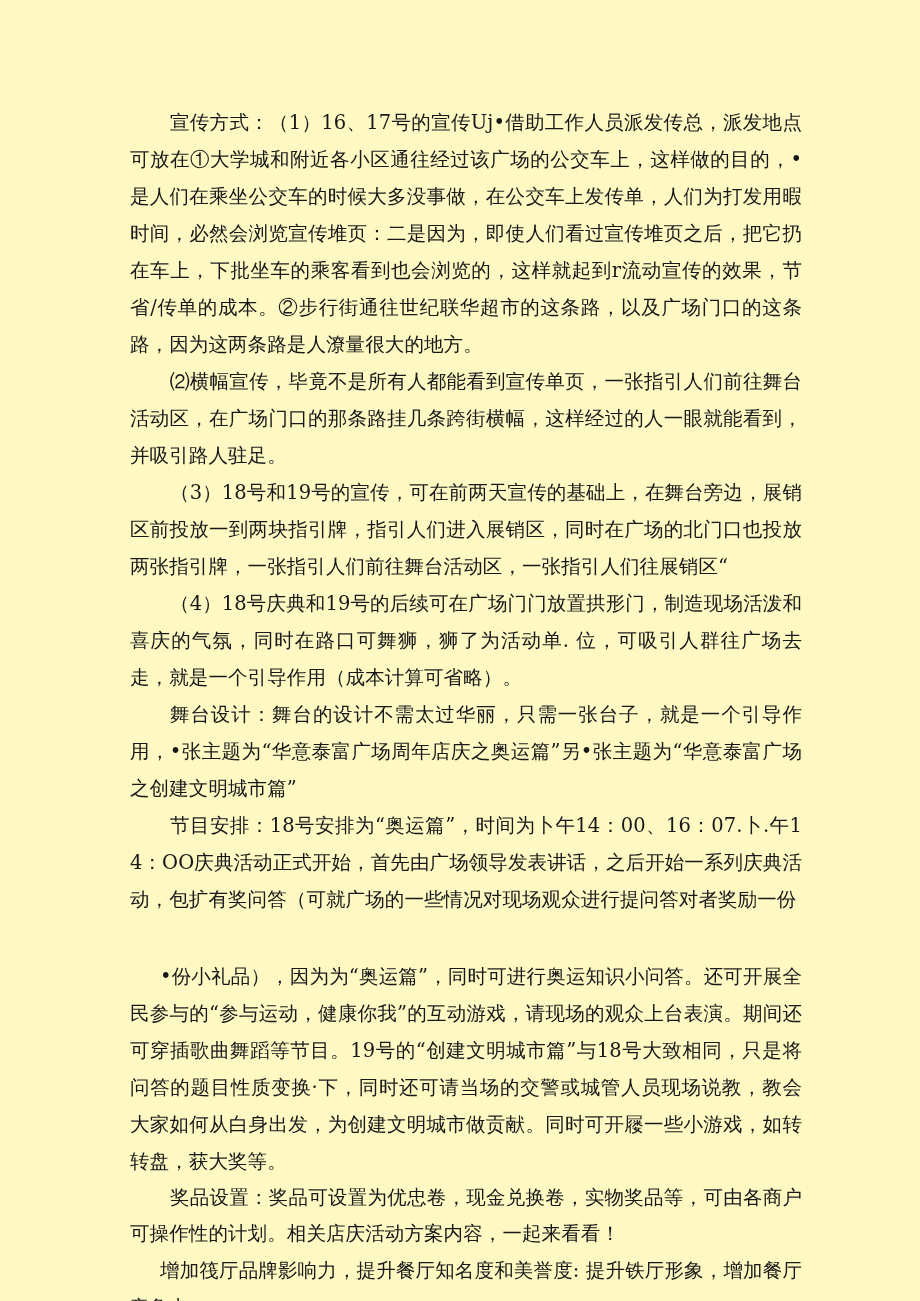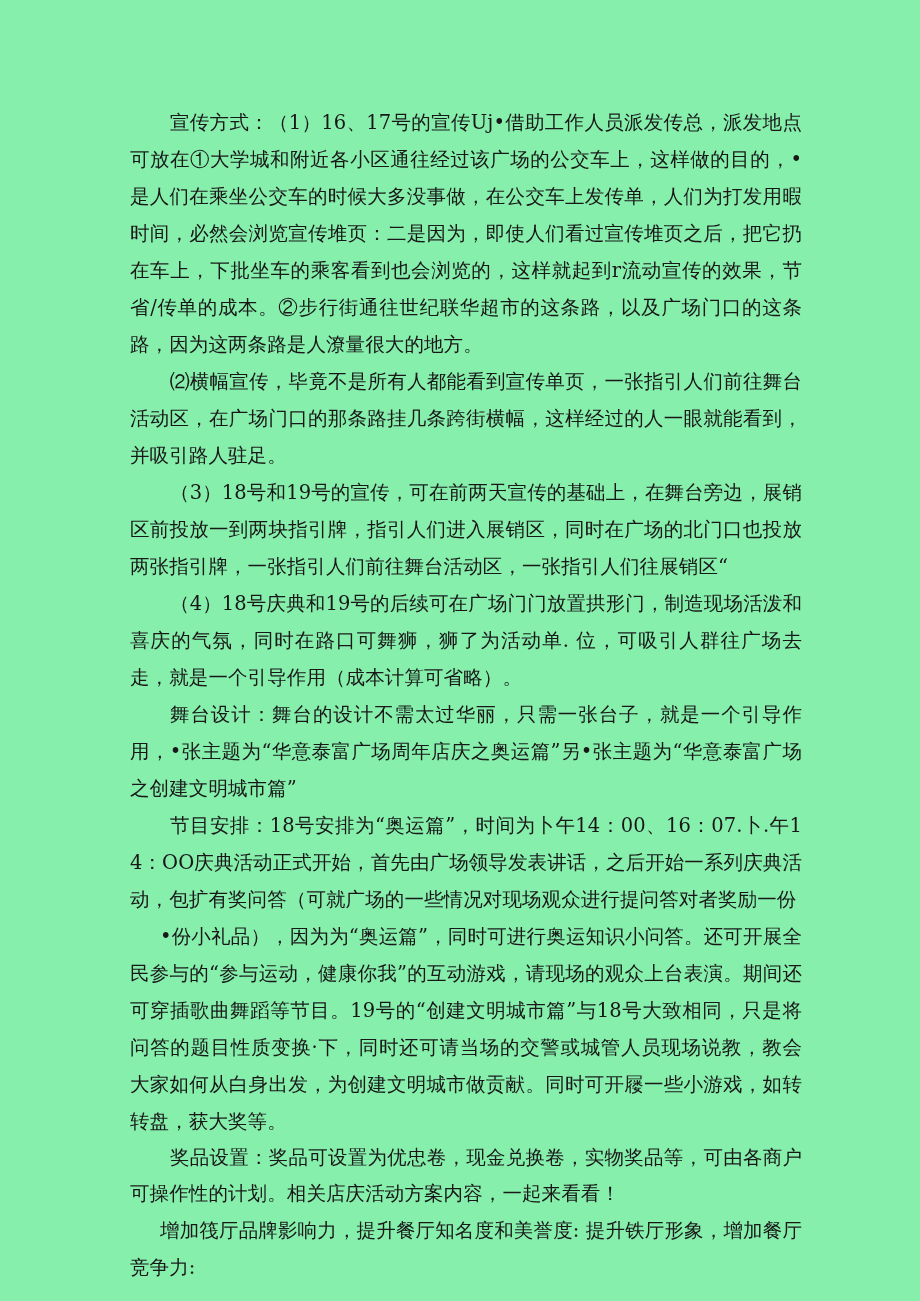--- a/index.html
+++ b/index.html
@@ -4,21 +4,21 @@
 <style>
   html, body {
     margin: 0;
     padding: 0;
     background: #ffffff;
   }
   .page {
     position: relative;
     width: 920px;
     height: 1301px;
-    background: #86efac;
+    background: #fef9c3;
     overflow: hidden;
     font-family: "DejaVu Serif", "Liberation Serif", serif;
   }
   .doc-body {
     position: absolute;
     left: 130px;
     top: 104px;
     width: 672px;
   }
   .para {
@@ -33,20 +33,21 @@
     word-break: break-all;
   }
   .para.tight {
     line-height: 36px;
   }
   .para.no-indent {
     text-indent: 0;
   }
   .para.indent-sm {
     text-indent: 30px;
+    margin-top: 40px;
   }
   .para.indent-lg {
     text-indent: 52px;
   }
   
   .doc-body {
     -webkit-font-smoothing: antialiased;
     filter: contrast(1.02);
   }
 </style>

